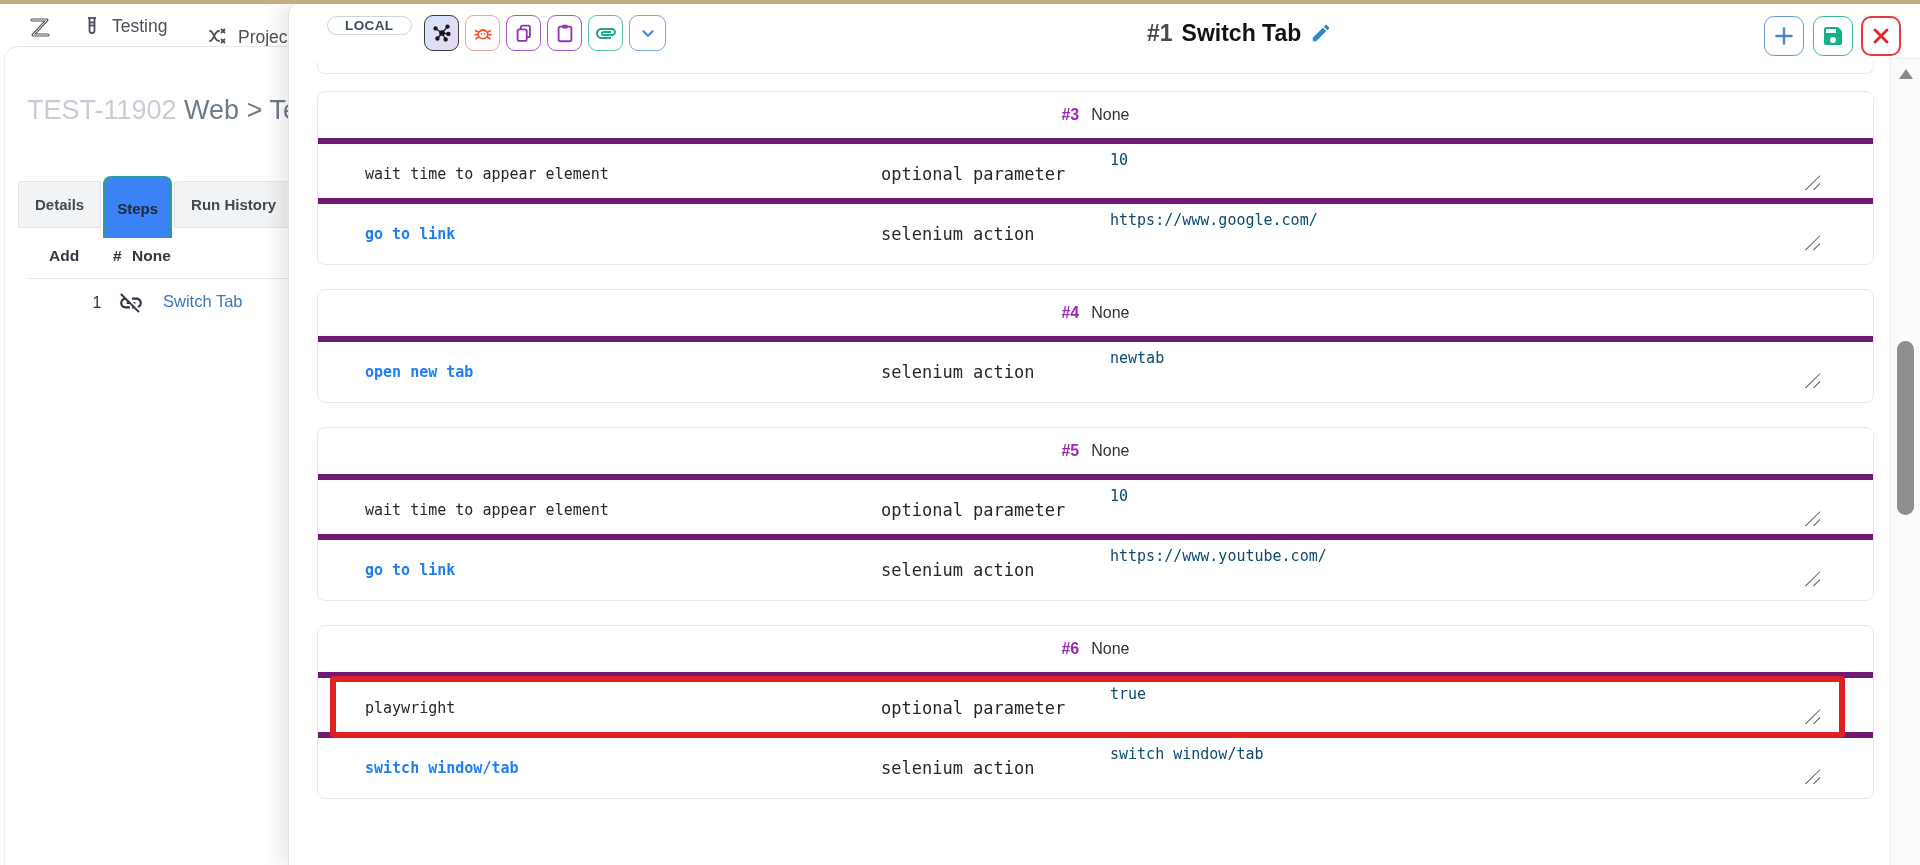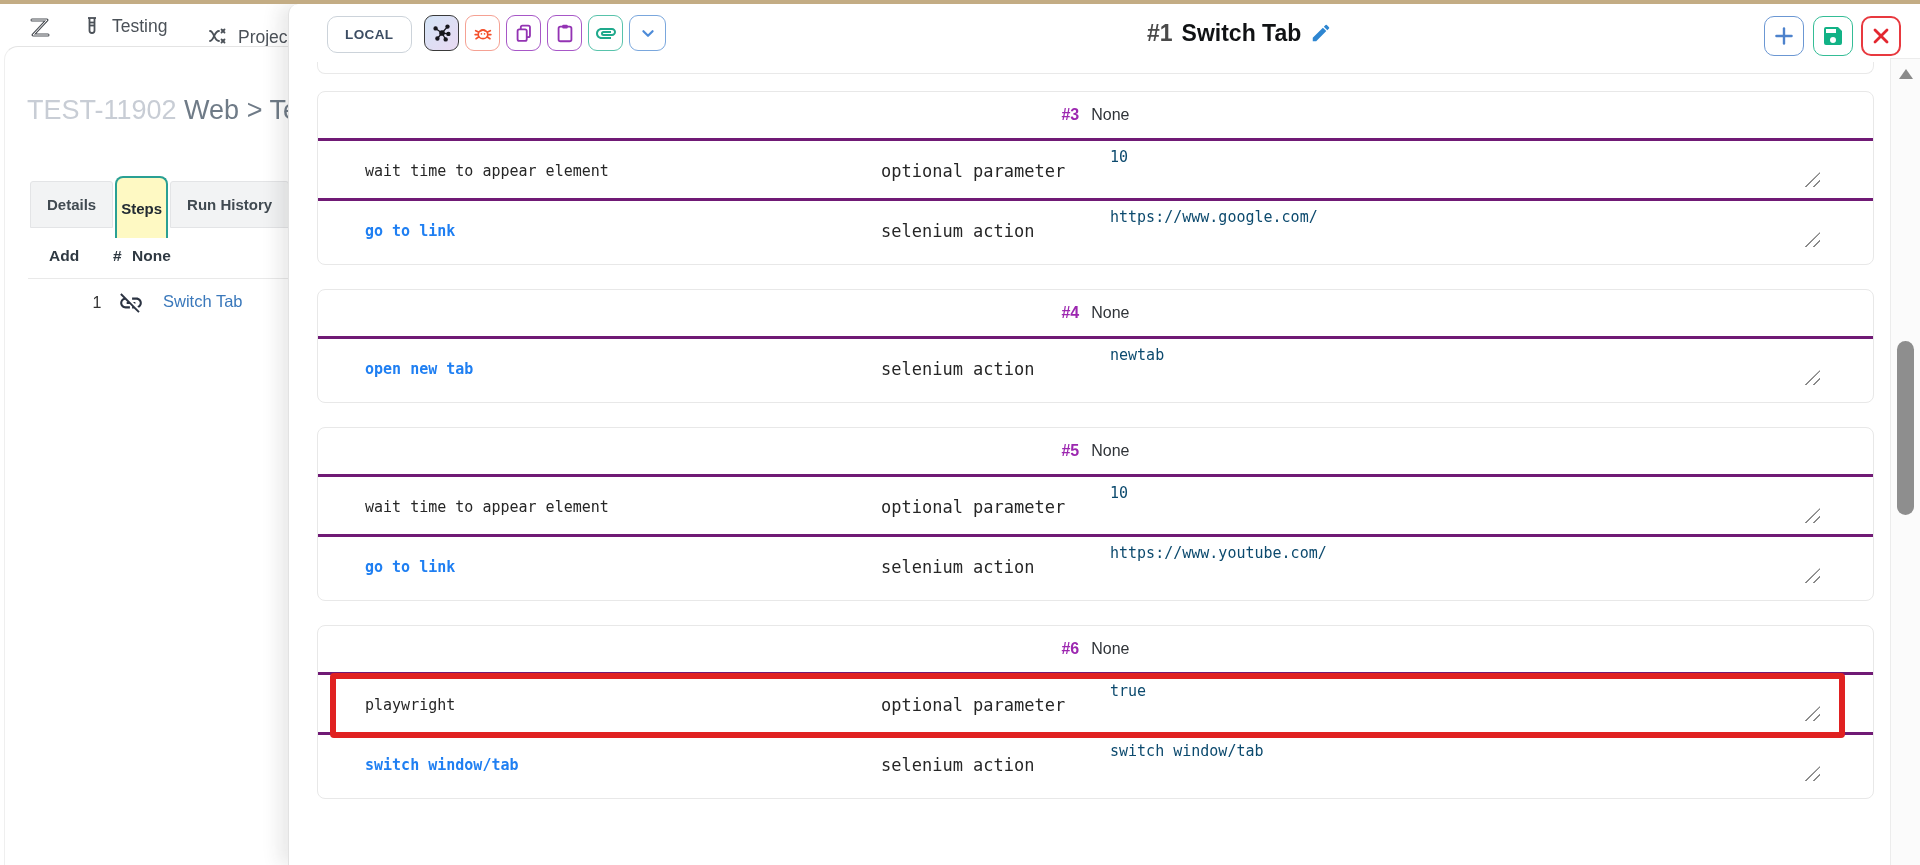--- a/index.html
+++ b/index.html
@@ -19,44 +19,44 @@
   .page-panel { position:absolute; left:4px; top:46px; right:0; bottom:0; background:#fff;
     border-top-left-radius:14px; border-top:1px solid #e4e4e4; border-left:1px solid #efefef; z-index:1; }
 
   
   .breadcrumb { position:absolute; left:27px; top:95px; font-size:27px; white-space:nowrap; z-index:2; width:261px; overflow:hidden; }
   .bc-muted { color:#c8cdd5; }
   .bc-rest  { color:#6f7b87; }
 
   .tabs { position:absolute; left:18px; top:176px; display:flex; align-items:flex-start; z-index:2; }
   .tab { height:47px; margin-top:5px; padding:0 16px; background:#f2f3f4; border:1px solid #e3e4e6;
-    display:flex; align-items:center; font-size:15px; font-weight:600; color:#414a51; border-radius:3px 3px 0 0;margin-left:12px; }
+    display:flex; align-items:center; font-size:15px; font-weight:600; color:#414a51; border-radius:3px 3px 0 0; }
   .tab + .tab { margin-left:2px; }
-  .tab.active { height:62px; margin-top:0; padding:0 4px; background:#fef9c3; border:2px solid #2aa093;
+  .tab.active { height:62px; margin-top:0; padding:0 12px; background:#3b82f6; border:2px solid #2aa093;
     border-bottom:none; border-radius:8px 8px 0 0; font-weight:700; color:#222b33; z-index:3; }
 
   .list-header { position:absolute; top:247px; left:0; width:315px; height:22px; z-index:2;
     font-size:15.5px; font-weight:600; color:#2f3942; }
   .lh-add  { position:absolute; left:49px; }
   .lh-hash { position:absolute; left:113px; }
   .lh-step { position:absolute; left:132px; }
   .list-divider { position:absolute; top:278px; left:28px; width:260px; height:1px; background:#e9e9e9; z-index:2; }
 
   .step-row { position:absolute; top:287px; left:0; width:288px; height:34px; z-index:2; }
   .sr-num  { position:absolute; left:88px; top:7px; width:18px; text-align:center; font-size:16px; color:#333; }
   .sr-icon { position:absolute; left:118px; top:3px; width:26px; height:26px; }
   .sr-label{ position:absolute; left:163px; top:5px; font-size:16.5px; color:#3a78bb; }
 
   
   .modal { position:absolute; left:288px; top:4px; right:0; bottom:0; background:#fff;
     border-top-left-radius:10px; border-left:1px solid #e2e2e2;
     box-shadow:-9px 0 18px rgba(40,40,40,.10); z-index:10; }
 
   
-  .env-btn { position:absolute; left:38px; top:12px; height:37px; padding:0 17px; background:#fff;
+  .env-btn { position:absolute; left:38px; top:12px; height:19px; padding:0 17px; background:#fff;
     border:1.5px solid #ccd3da; border-radius:10px; font-size:13.5px; font-weight:700;
     letter-spacing:.4px; color:#3c4d63; display:flex; align-items:center; }
   .tbtn { position:absolute; top:11px; width:35px; height:36px; border-radius:9px; background:#fff;
     border:1.5px solid #999; display:flex; align-items:center; justify-content:center; }
   .tbtn.net  { left:135px; border-color:#3a3a3a; background:linear-gradient(135deg,#d3e4f6,#e9d9f2); }
   .tbtn.bug  { left:176px; border-color:#f5a193; }
   .tbtn.copy { left:217px; border-color:#a757c7; }
   .tbtn.clip { left:258px; border-color:#a757c7; }
   .tbtn.att  { left:299px; border-color:#58c3ab; }
   .tbtn.chev { left:340px; width:37px; border-color:#7aa7dd; }
@@ -74,21 +74,21 @@
 
   
   .content { position:absolute; left:28px; top:58px; width:1557px; bottom:0; }
   .card-sliver { width:1557px; height:12px; border:1px solid #e9e9e9; border-top:none;
     border-radius:0 0 8px 8px; margin-bottom:17px; }
   .card { width:1557px; background:#fff; border:1px solid #e8e8e8; border-radius:8px;
     padding-bottom:6px; margin-bottom:24px; }
   .card-head { height:46px; display:flex; align-items:center; justify-content:center; font-size:16px; }
   .sid   { color:#9c27b0; font-weight:700; }
   .sname { color:#2f3338; margin-left:12px; }
-  .row { position:relative; height:60px; border-top:3px solid #701a75;text-align:right; }
+  .row { position:relative; height:60px; border-top:6px solid #701a75;text-align:right; }
   .plabel { position:absolute; left:47px; top:0; line-height:60px; font-family:"DejaVu Sans Mono",monospace;
     font-size:15px; color:#262626; }
   .plabel.link { color:#1f7ff2; font-weight:700; }
   .ptype  { position:absolute; left:563px; top:0; line-height:60px; font-family:"DejaVu Sans Mono",monospace;
     font-size:17px; color:#262626; }
   .pvalue { position:absolute; left:792px; top:7px; font-family:"DejaVu Sans Mono",monospace;
     font-size:15px; color:#0c4a6e; white-space:pre; }
   .grip { position:absolute; right:53px; top:31px; width:16px; height:15px;
     background:repeating-linear-gradient(135deg,#8a8a8a 0 1.6px,transparent 1.6px 5.5px);
     clip-path:polygon(100% 0,100% 100%,0 100%); cursor:nwse-resize; }

